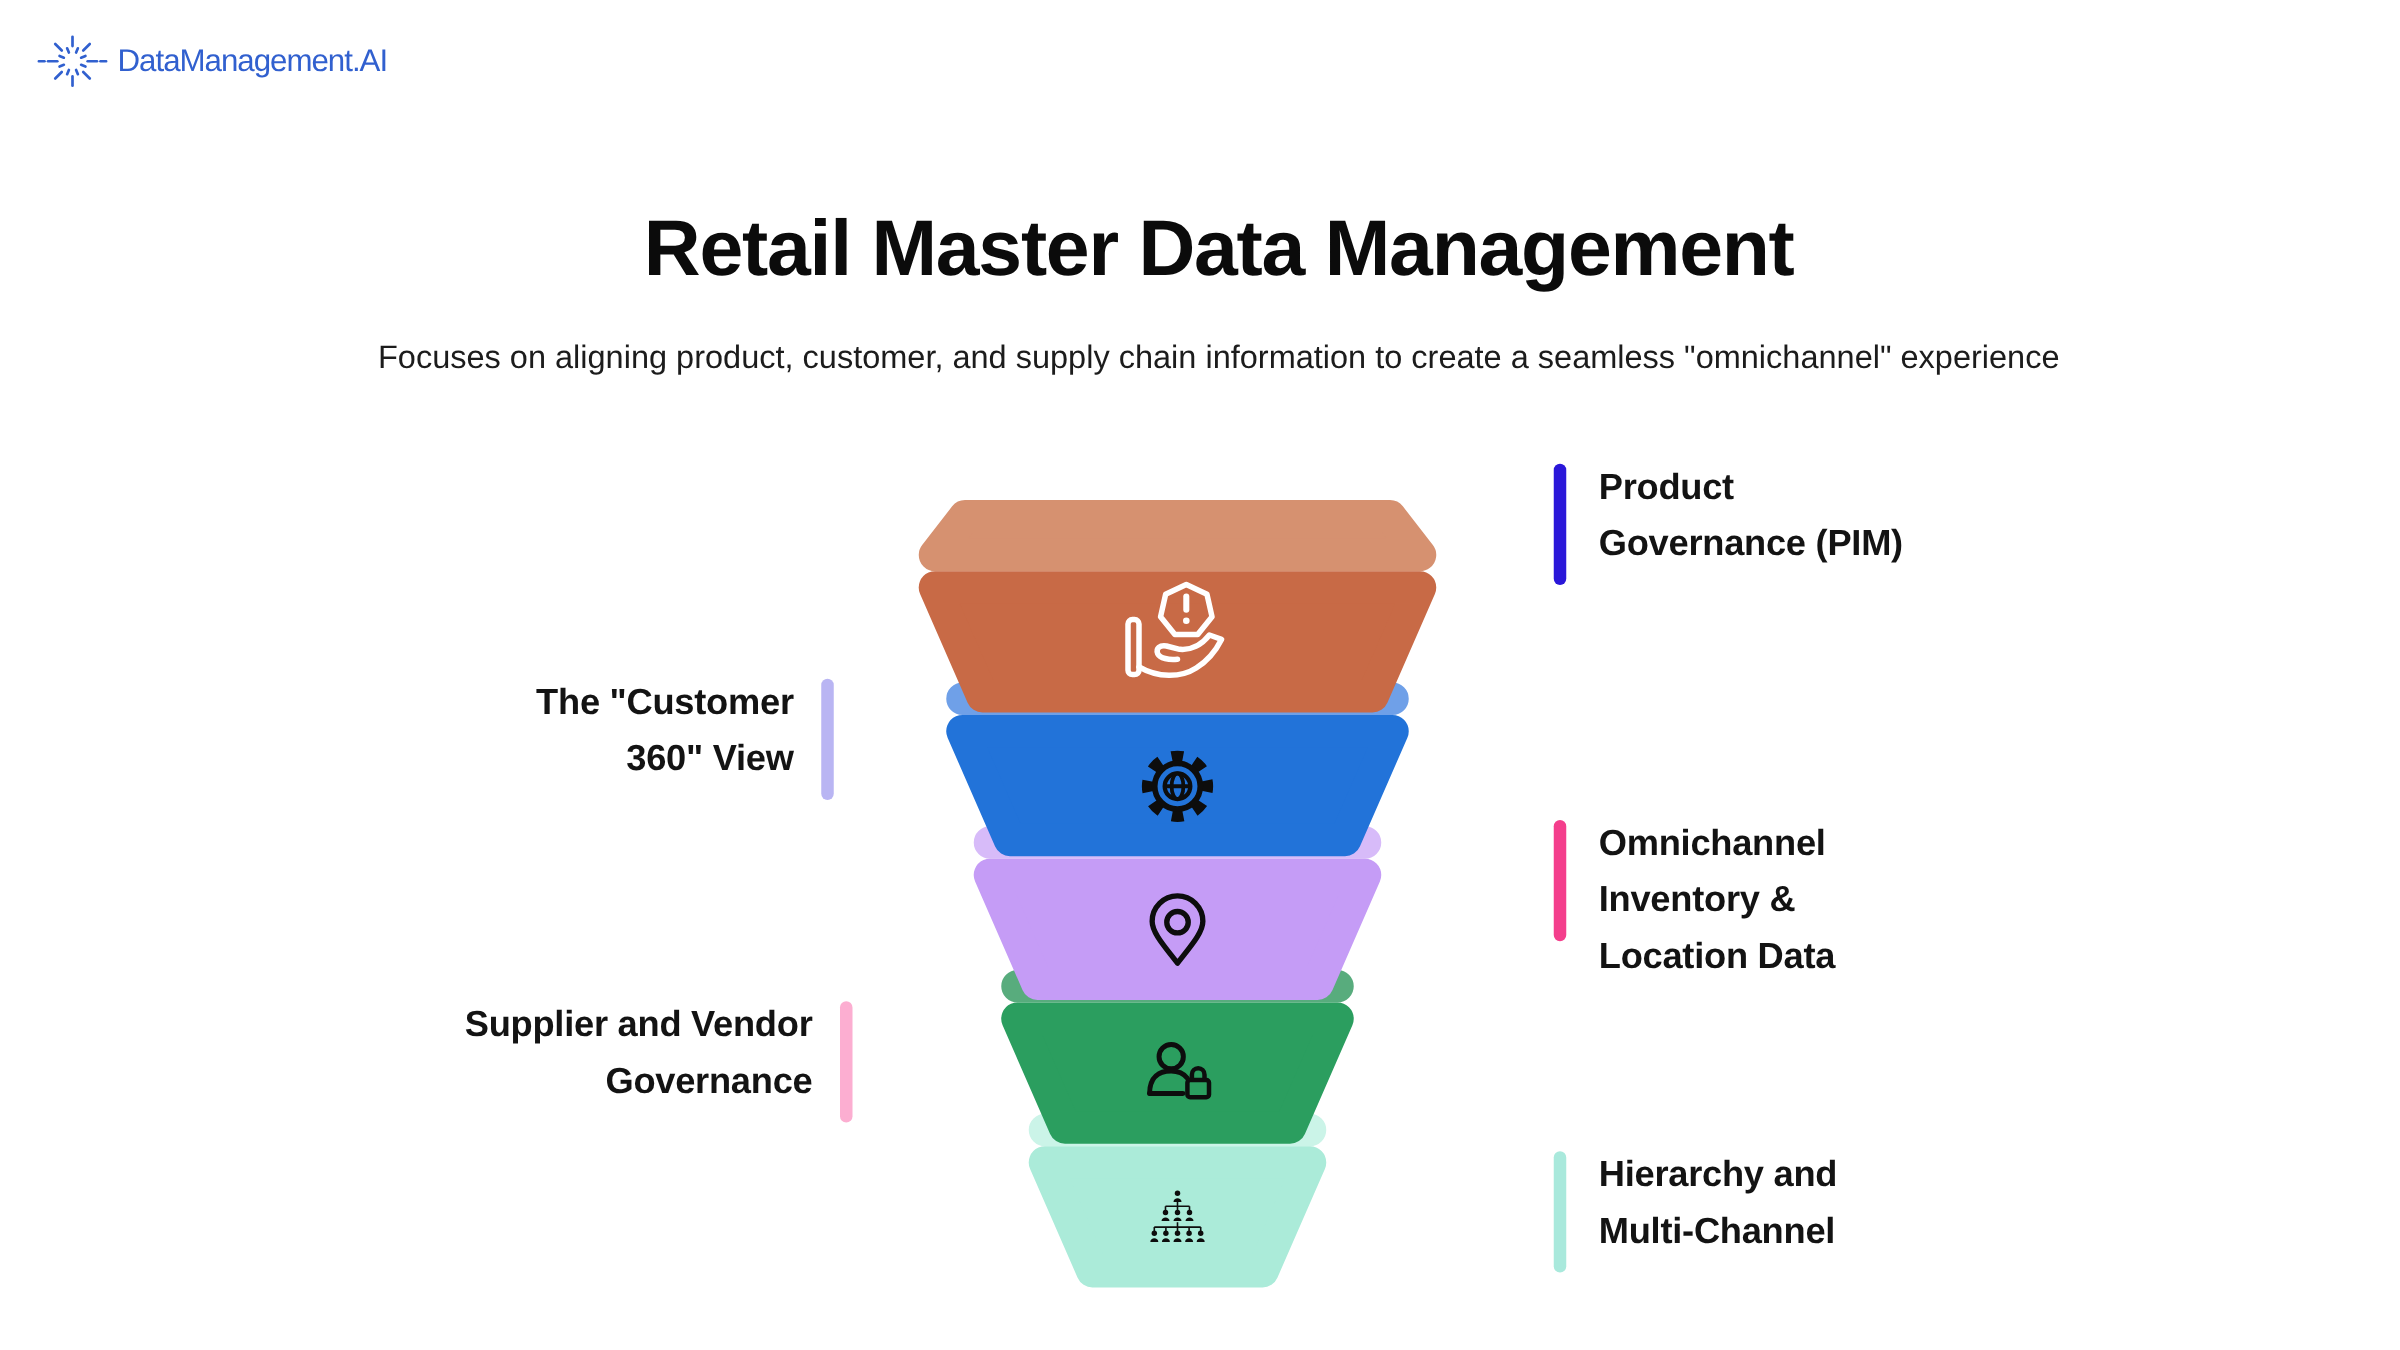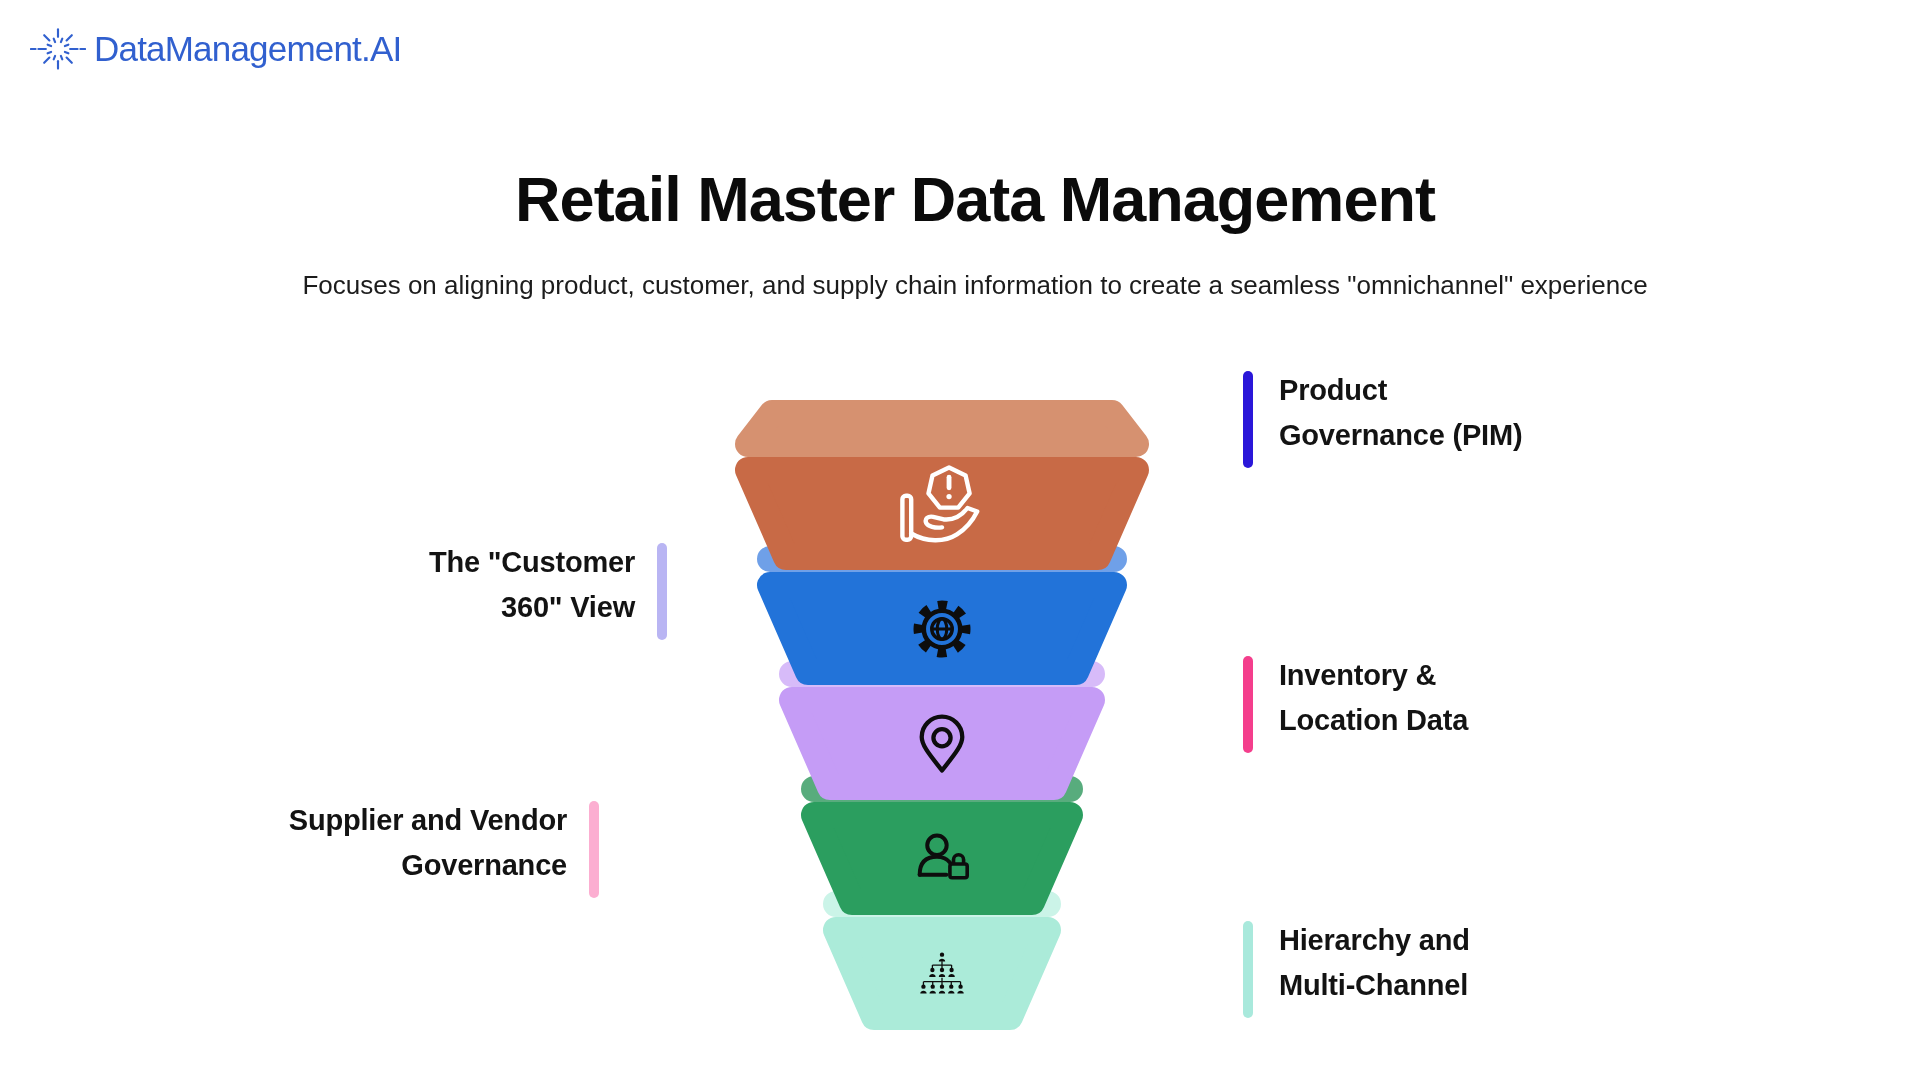--- a/index.html
+++ b/index.html
@@ -2,21 +2,21 @@
 <html><head>
 <meta charset="utf-8">
 <style>
   * { margin:0; padding:0; box-sizing:border-box; }
   html,body { width:1920px; height:1080px; background:#ffffff; overflow:hidden;
               font-family:"Liberation Sans", sans-serif; }
   .abs { position:absolute; }
 
   
   .logo { left:30px; top:20px; display:flex; align-items:center; gap:8px; }
-  .logo-text { font-size:35px; font-weight:500; color:#3160cf; letter-spacing:-0.8px; }
+  .logo-text { font-size:25px; font-weight:500; color:#3160cf; letter-spacing:-0.8px; }
 
   
   .title { left:15px; top:163px; width:1920px; text-align:center;
            font-size:63px; line-height:72px; font-weight:700; color:#0b0b0b; letter-spacing:-1px; }
   .subtitle { left:15px; top:268px; width:1920px; text-align:center;
               font-size:26px; line-height:34px; font-weight:400; color:#1c1c1c; }
 
   
   .label { display:flex; align-items:flex-start; }
   .label .bar { width:10px; height:97px; border-radius:6px; flex:0 0 auto; margin-top:3px; }
@@ -167,26 +167,27 @@
   <div class="txt">
     <div>The "Customer</div>
     <div>360" View</div>
   </div>
   <div class="bar" style="background: rgb(185, 181, 243);"></div>
 </div>
 
 <div class="abs label right-side" style="left:1243px; top:653px;">
   <div class="bar" style="background: rgb(244, 62, 140);"></div>
   <div class="txt">
+    <div>Omnichannel</div>
     <div>Inventory &amp;</div>
     <div>Location Data</div>
   </div>
 </div>
 
-<div class="abs label left-side" style="right:1321px; top:798px;">
+<div class="abs label left-side" style="right:1238px; top:798px;">
   <div class="txt">
     <div>Supplier and Vendor</div>
     <div>Governance</div>
   </div>
   <div class="bar" style="background: rgb(252, 174, 209);"></div>
 </div>
 
 <div class="abs label right-side" style="left:1243px; top:918px;">
   <div class="bar" style="background: rgb(169, 233, 220);"></div>
   <div class="txt">

